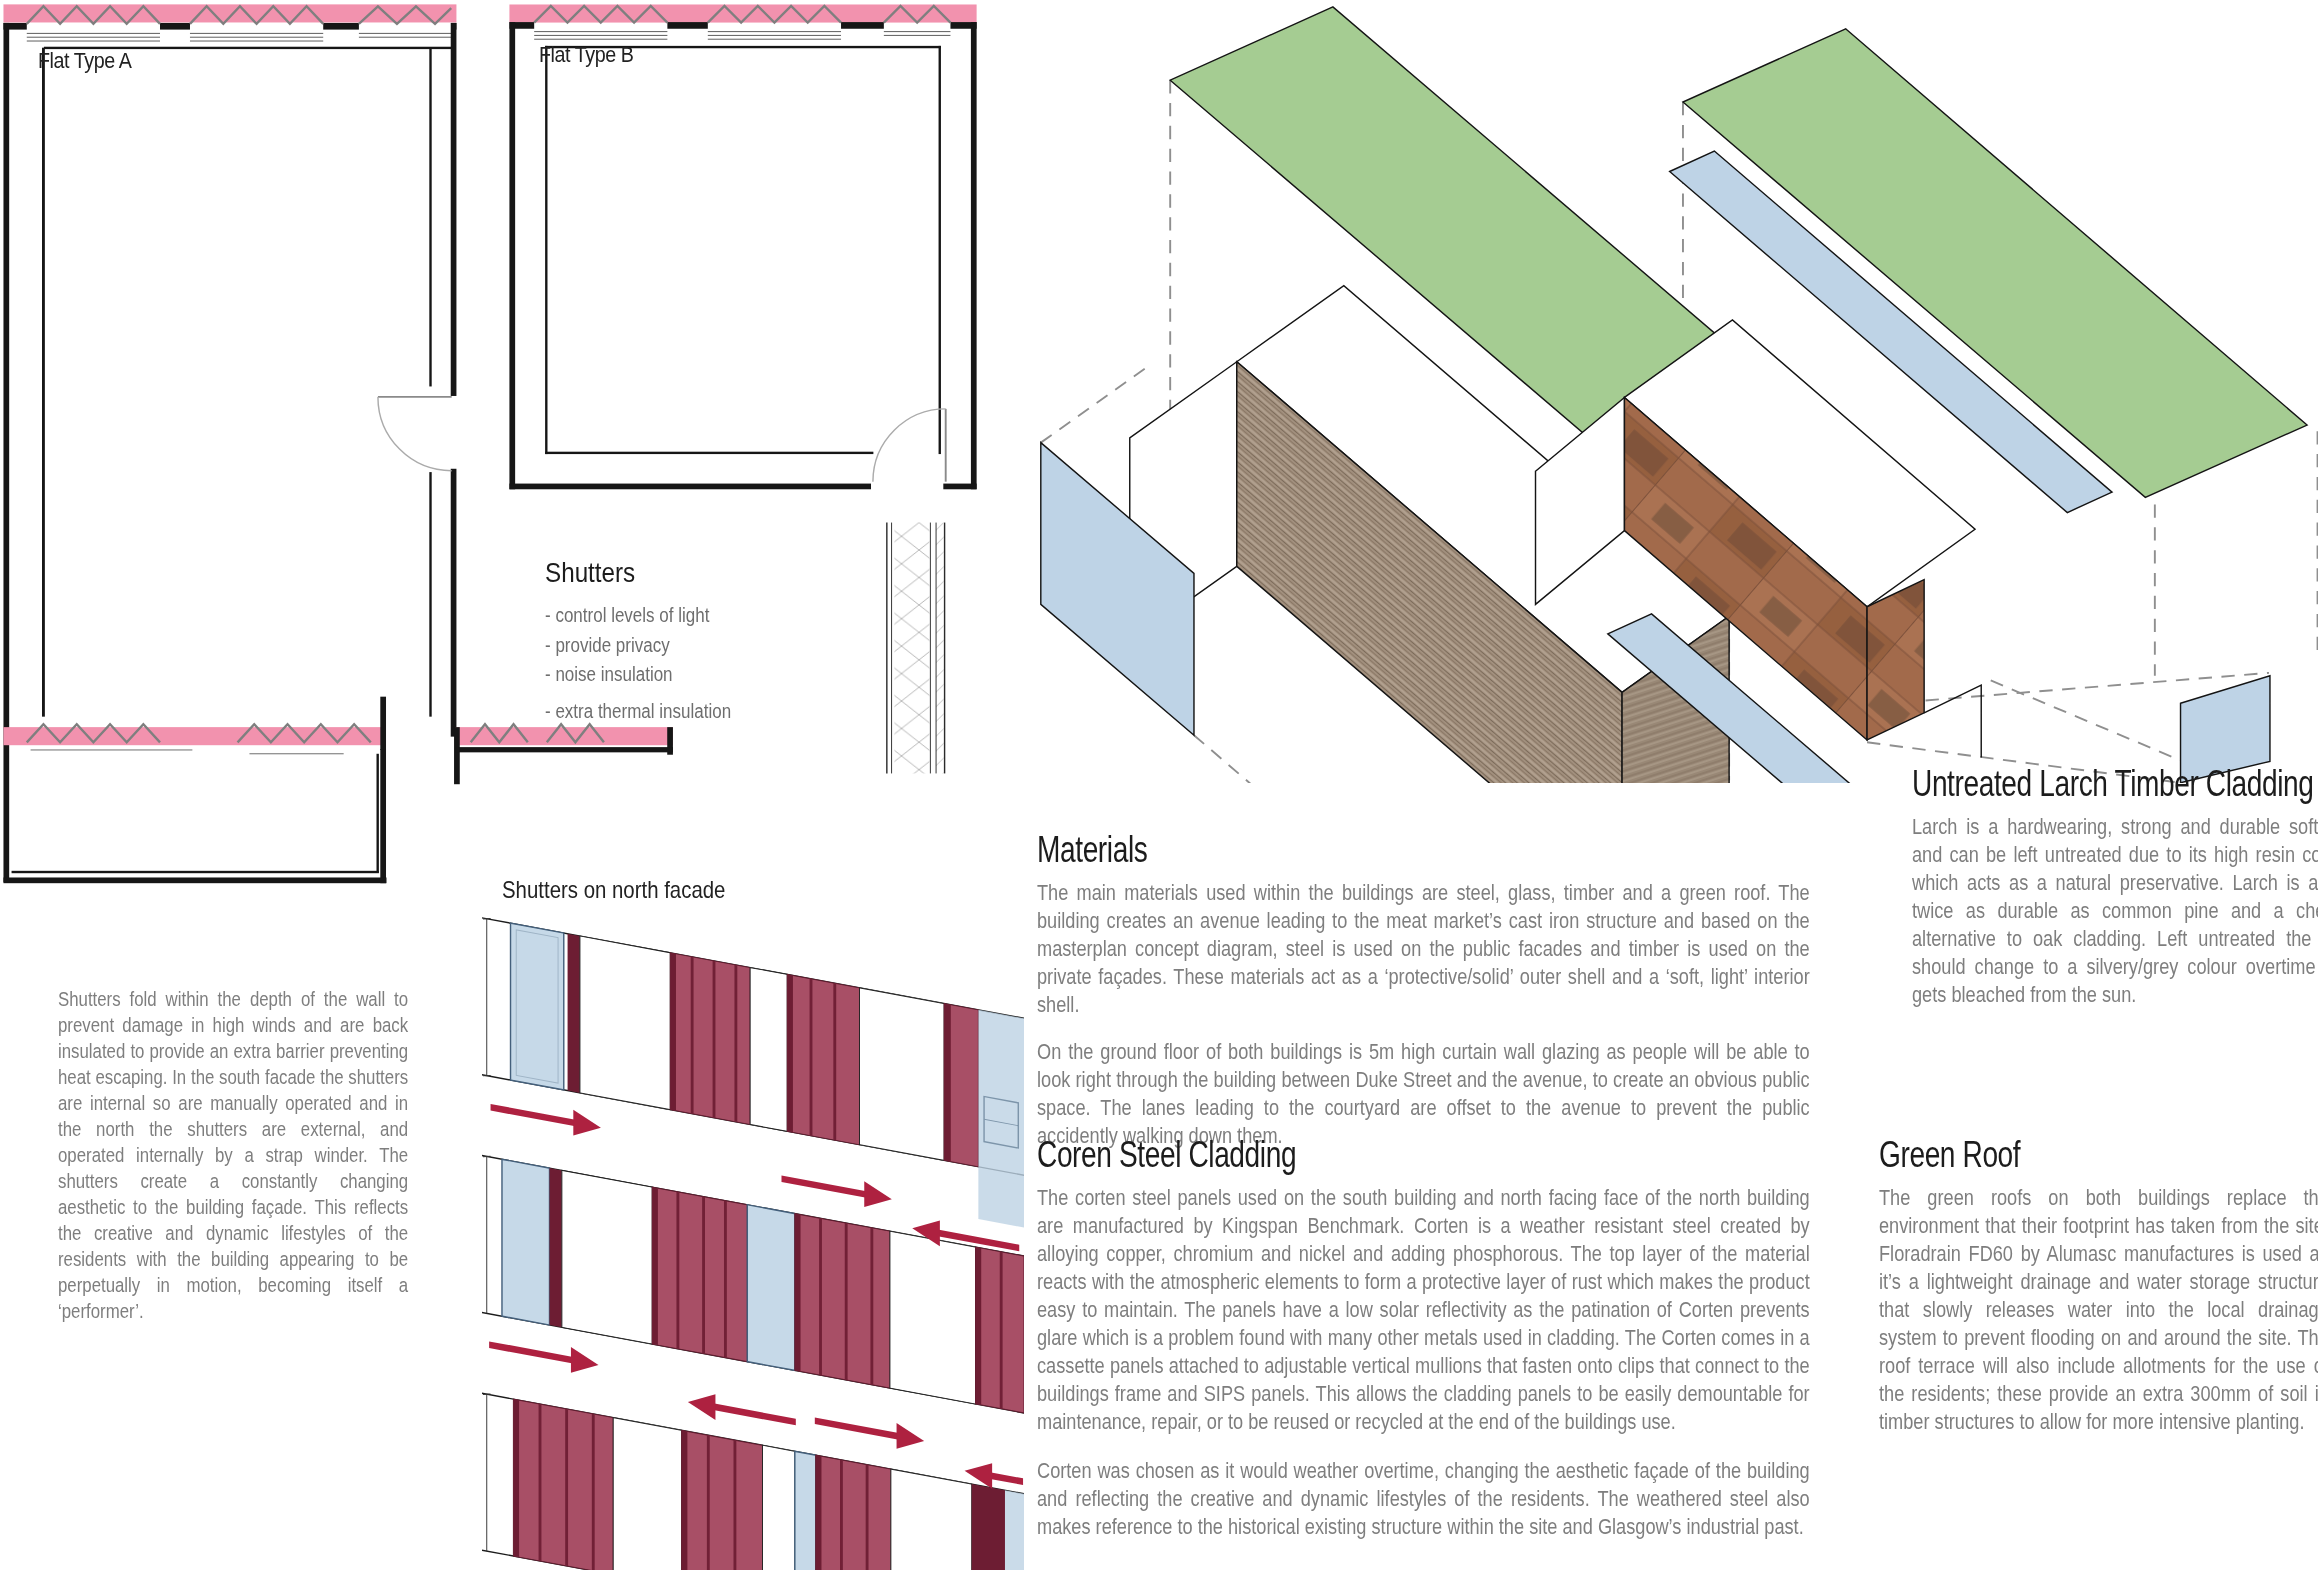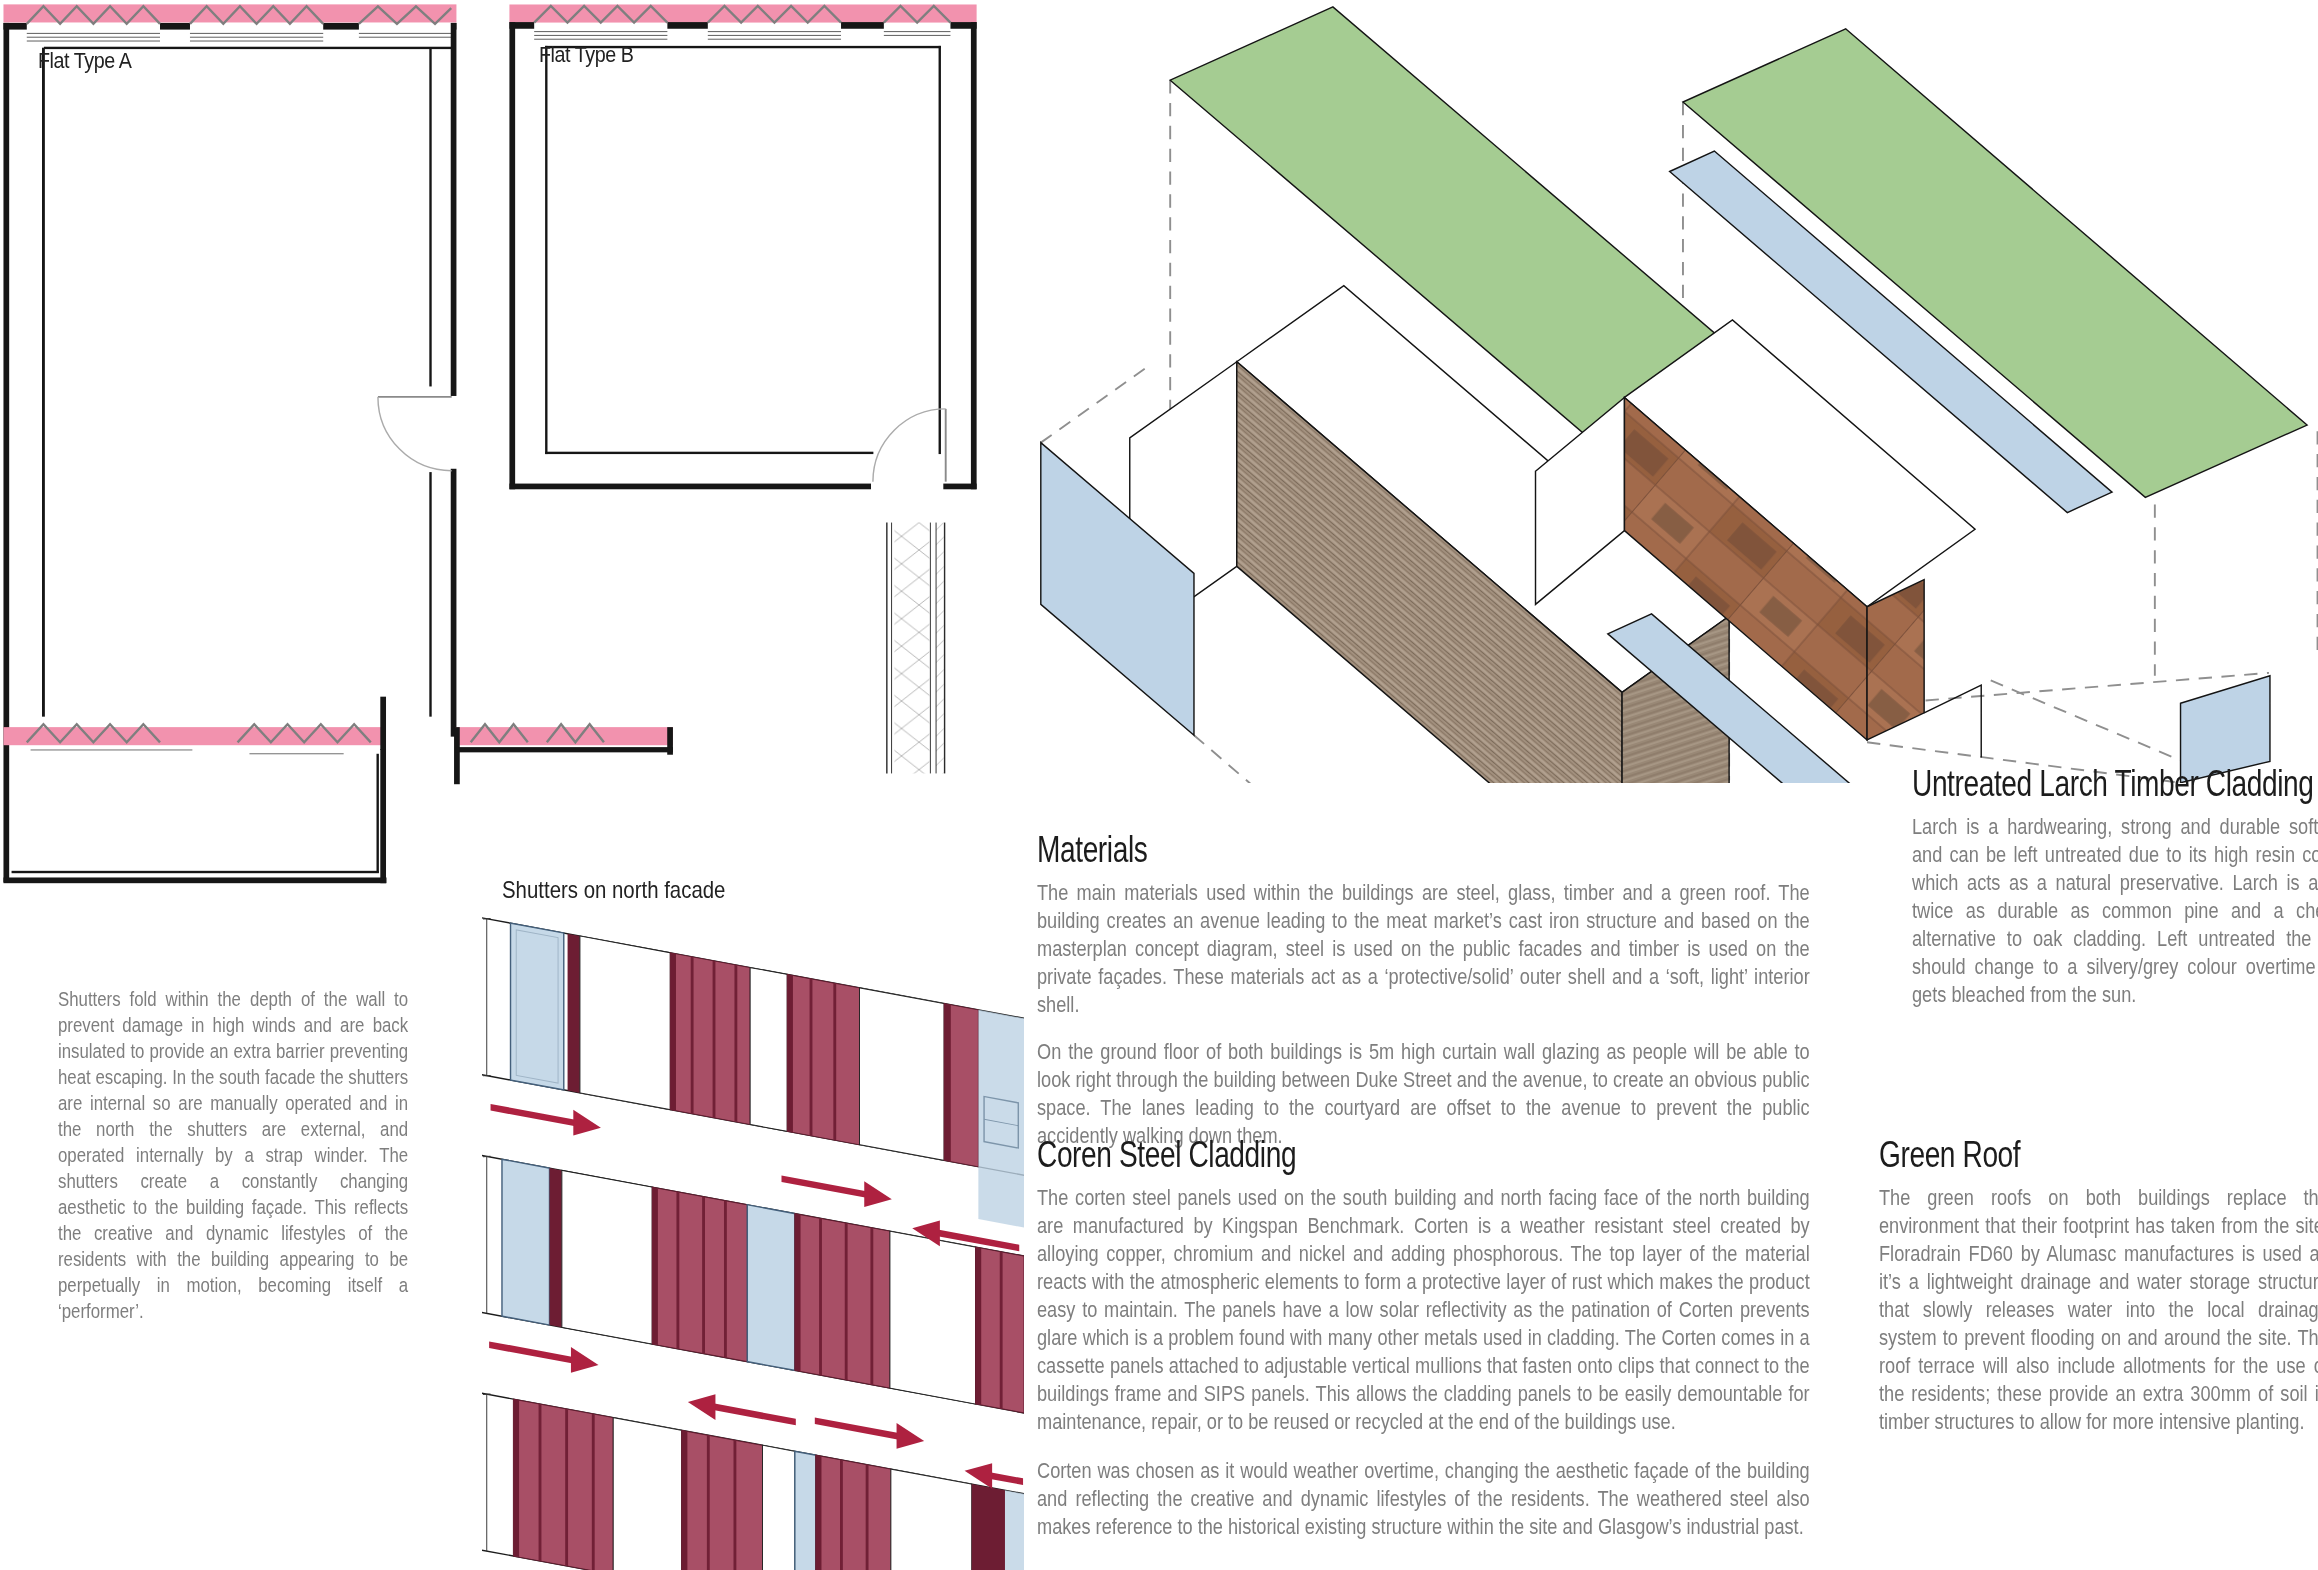--- a/index.html
+++ b/index.html
@@ -123,20 +123,29 @@
     </g>
     <g>
       <line x1="818" y1="608" x2="973" y2="608" stroke="#8a8a8a" stroke-width="0"></line>
       <line x1="763" y1="1018" x2="763" y2="1018" stroke="#8a8a8a" stroke-width="0"></line>
       <line x1="920" y1="1008" x2="920" y2="855" stroke="#8a8a8a" stroke-width="4"></line>
       <path d="M920,855 A153,153 0 0 0 767,1008" fill="none" stroke="#ababab" stroke-width="3"></path>
     </g>
   </svg>
   <div class="abs txt plan-label" style="left:539px;top:42px;">Flat Type B</div>
 
+  <div class="abs txt" style="left:545px;top:556px;width:333px;">
+    <div class="shut-h">Shutters</div>
+    <div style="margin-top:12.4px;">
+      <div class="shut-li">- control levels of light</div>
+      <div class="shut-li">- provide privacy</div>
+      <div class="shut-li">- noise insulation</div>
+      <div class="shut-li" style="margin-top:7.6px;">- extra thermal insulation</div>
+    </div>
+  </div>
 
   <svg class="abs" style="left:884px;top:522px;" width="71" height="252" viewBox="0 0 150 530">
     <defs>
       <pattern id="ptIns" width="74" height="58" patternUnits="userSpaceOnUse">
         <path d="M0,0 L74,58 M74,0 L0,58" stroke="#b5b5b5" stroke-width="2" fill="none"></path>
       </pattern>
       <pattern id="ptHatch" width="22" height="22" patternUnits="userSpaceOnUse" patternTransform="rotate(45)">
         <line x1="0" y1="0" x2="0" y2="22" stroke="#a8a8a8" stroke-width="2"></line>
       </pattern>
     </defs>

